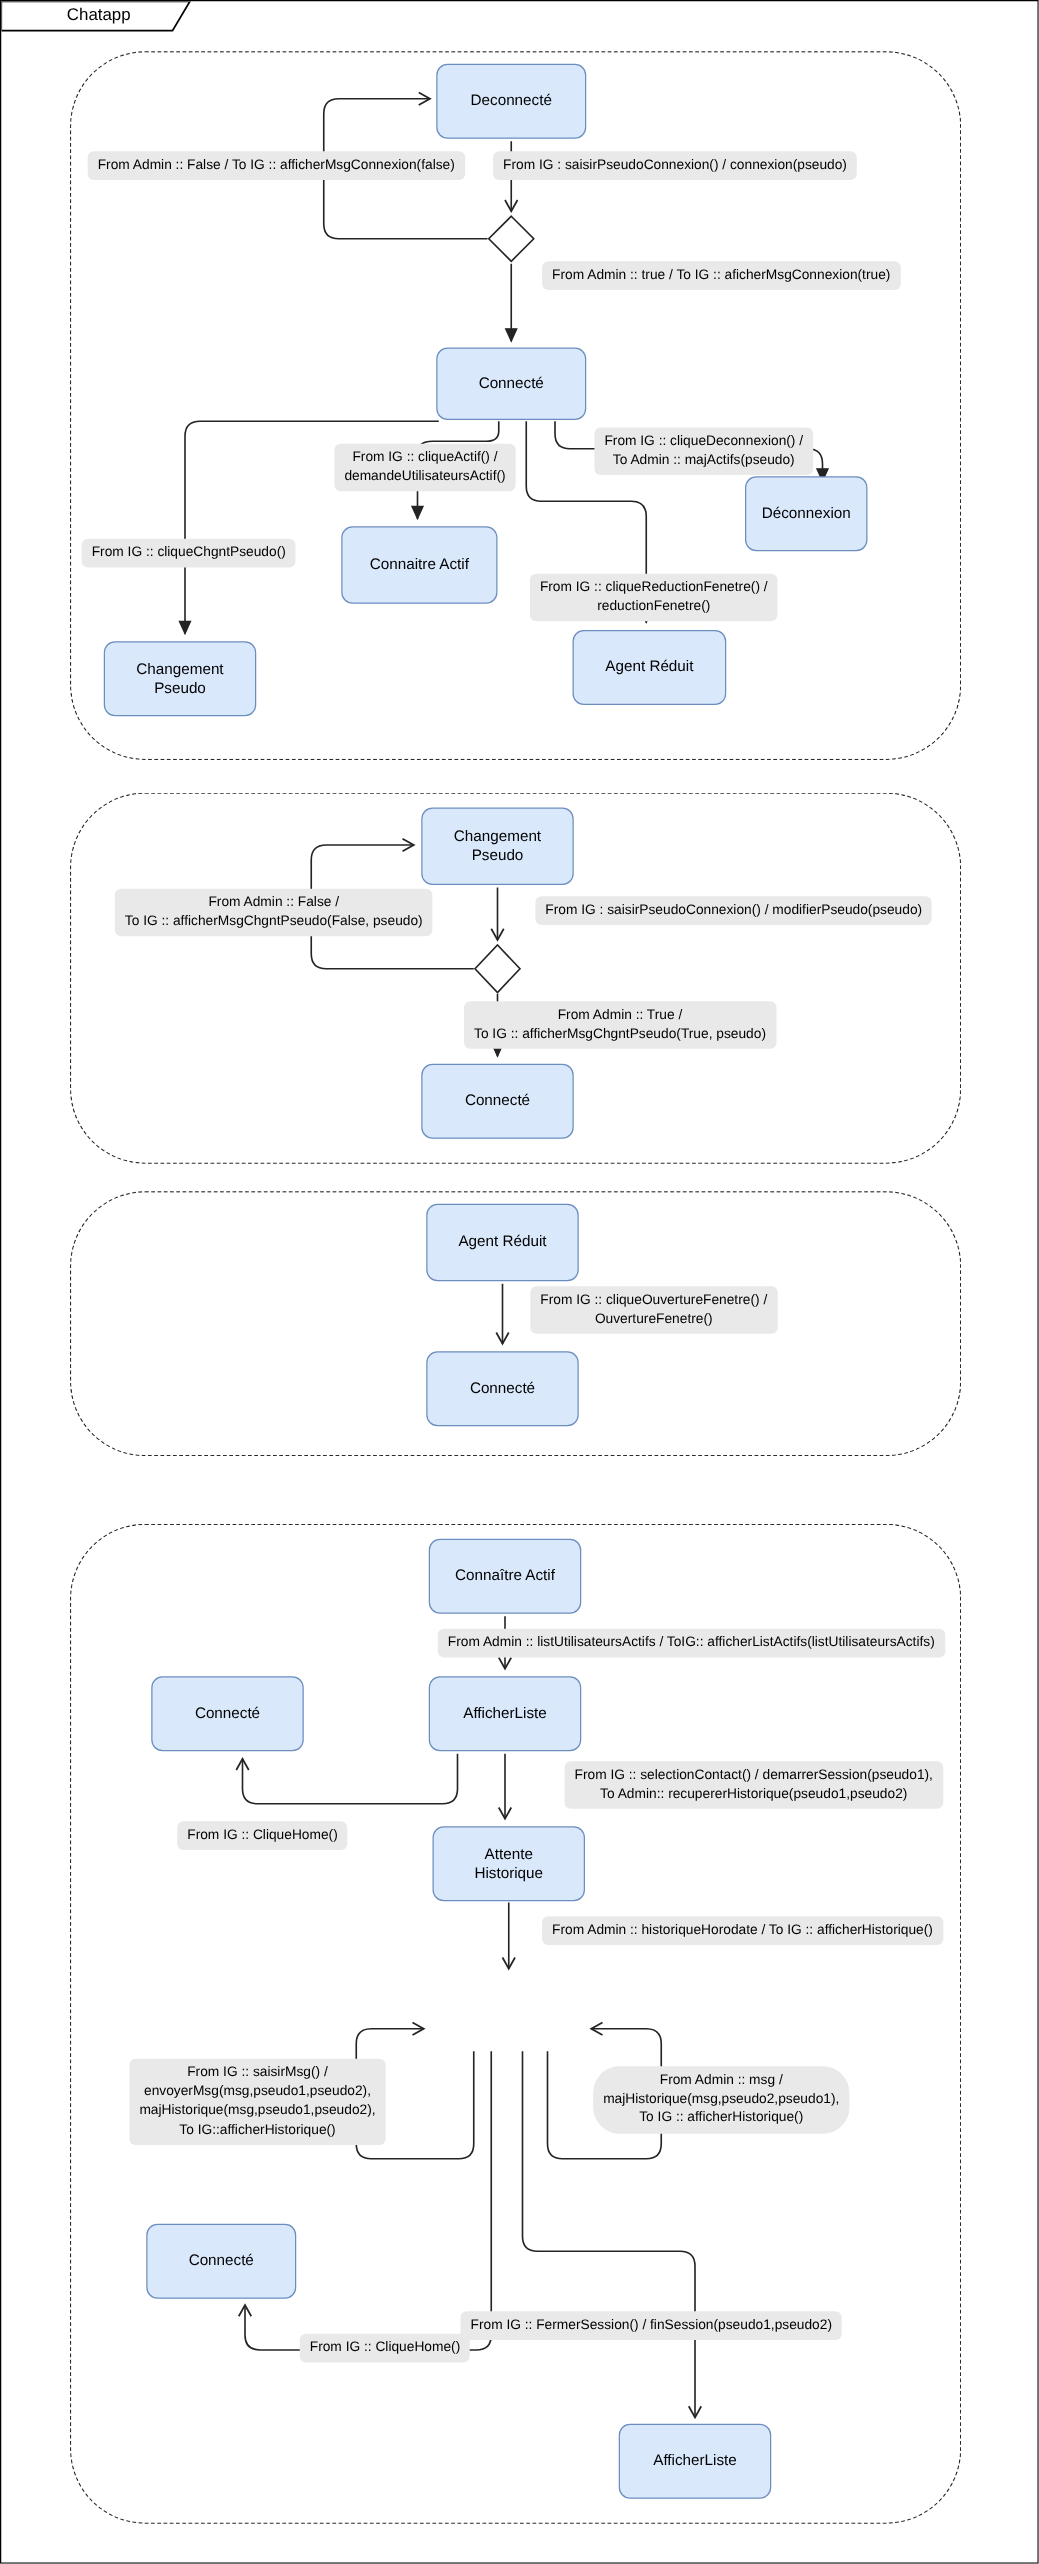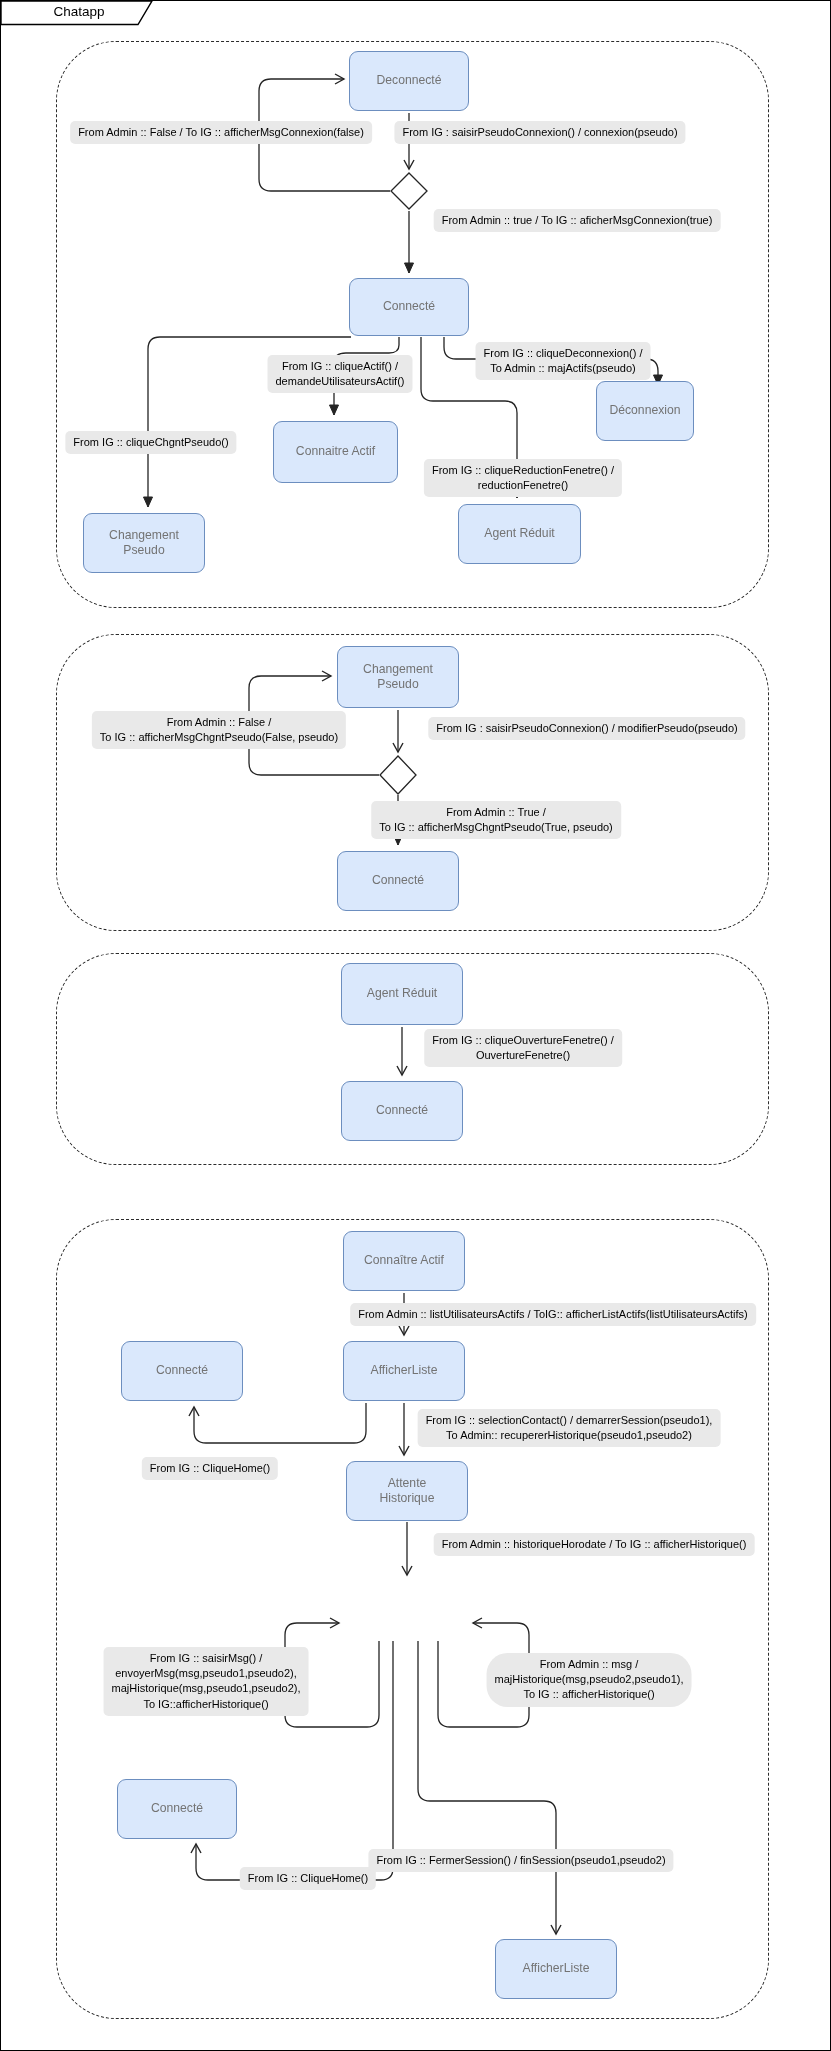--- a/index.html
+++ b/index.html
@@ -3,21 +3,21 @@
 <meta charset="utf-8">
 <style>
   html,body{margin:0;padding:0;background:#fff;font-family:"Liberation Sans",sans-serif;}
   .canvas{position:relative;width:831px;height:2051px;background:#fff;border:1px solid #000;box-sizing:border-box;overflow:hidden;}
   .frame-tab{position:absolute;left:0;top:0;width:160px;height:26px;}
   .frame-title{position:absolute;left:18px;top:3px;width:120px;text-align:center;font-size:13.5px;color:#000;}
   .container{position:absolute;border:1.5px dashed #2b2b2b;border-radius:60px;box-sizing:border-box;background:transparent;}
   .edges{position:absolute;left:0;top:0;z-index:1;pointer-events:none;}
   .state{position:absolute;z-index:2;display:flex;align-items:center;justify-content:center;
          background:#dae8fc;border:1px solid #6c8ebf;border-radius:9px;box-sizing:border-box;
-         font-size:12.2px;color:#737373;text-align:center;line-height:1.25;padding:20px;}
+         font-size:12.2px;color:#000000;text-align:center;line-height:1.25;padding:20px;}
   .elabel{position:absolute;z-index:3;transform:translateX(-50%);background:#e9e9e9;border-radius:5px;
           padding:4px 8px;font-size:11px;color:#000;text-align:center;line-height:1.38;}
   .ln{display:block;white-space:nowrap;}
 </style>
 </head>
 <body>
 
 <div class="canvas">
 
   <svg class="frame-tab" width="160" height="26">
@@ -127,37 +127,37 @@
   <div class="state" style="left:342px;top:1230px;width:122px;height:60px;">Connaître Actif</div>
   <div class="state" style="left:120px;top:1340px;width:122px;height:60px;">Connecté</div>
   <div class="state" style="left:342px;top:1340px;width:122px;height:60px;">AfficherListe</div>
   <div class="state" style="left:345px;top:1460px;width:122px;height:60px;">Attente Historique</div>
   <div class="state" style="left:116px;top:1778px;width:120px;height:60px;">Connecté</div>
   <div class="state" style="left:494px;top:1938px;width:122px;height:60px;">AfficherListe</div>
 
   <div class="elabel" style="left:552px;top:1302px;">
     <span class="ln">From Admin :: listUtilisateursActifs / ToIG:: afficherListActifs(listUtilisateursActifs)</span>
   </div>
-  <div class="elabel" style="left:568px;top:1408px;">
+  <div class="elabel" style="left:602px;top:1408px;">
     <span class="ln">From IG :: selectionContact() / demarrerSession(pseudo1),</span>
     <span class="ln">To Admin:: recupererHistorique(pseudo1,pseudo2)</span>
   </div>
   <div class="elabel" style="left:209px;top:1456px;">
     <span class="ln">From IG :: CliqueHome()</span>
   </div>
   <div class="elabel" style="left:593px;top:1532px;">
     <span class="ln">From Admin :: historiqueHorodate / To IG :: afficherHistorique()</span>
   </div>
   <div class="elabel" style="left:205px;top:1646px;">
     <span class="ln">From IG :: saisirMsg() /</span>
     <span class="ln">envoyerMsg(msg,pseudo1,pseudo2),</span>
     <span class="ln">majHistorique(msg,pseudo1,pseudo2),</span>
     <span class="ln">To IG::afficherHistorique()</span>
   </div>
-  <div class="elabel" style="left:588px;top:1652px;border-radius:21px;">
+  <div class="elabel" style="left:576px;top:1652px;border-radius:21px;">
     <span class="ln">From Admin :: msg /</span>
     <span class="ln">majHistorique(msg,pseudo2,pseudo1),</span>
     <span class="ln">To IG :: afficherHistorique()</span>
   </div>
   <div class="elabel" style="left:307px;top:1866px;">
     <span class="ln">From IG :: CliqueHome()</span>
   </div>
   <div class="elabel" style="left:520px;top:1848px;">
     <span class="ln">From IG :: FermerSession() / finSession(pseudo1,pseudo2)</span>
   </div>

